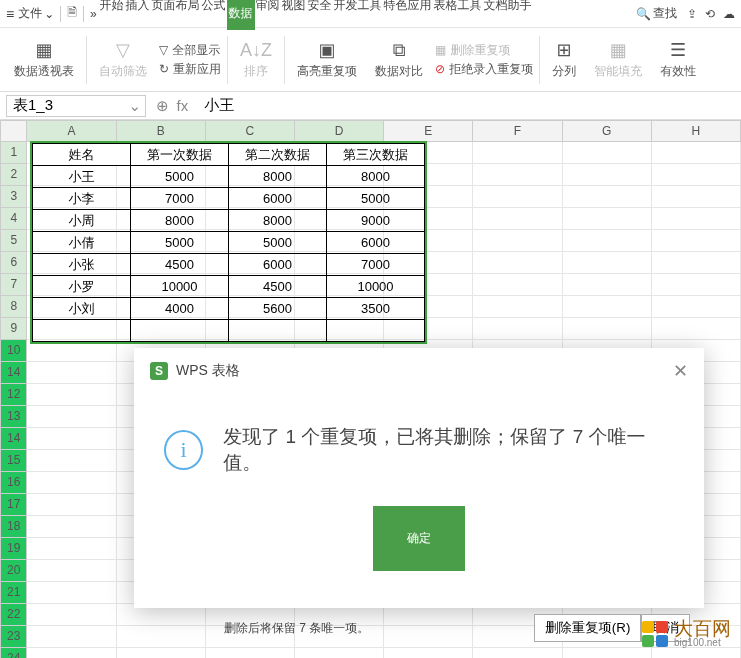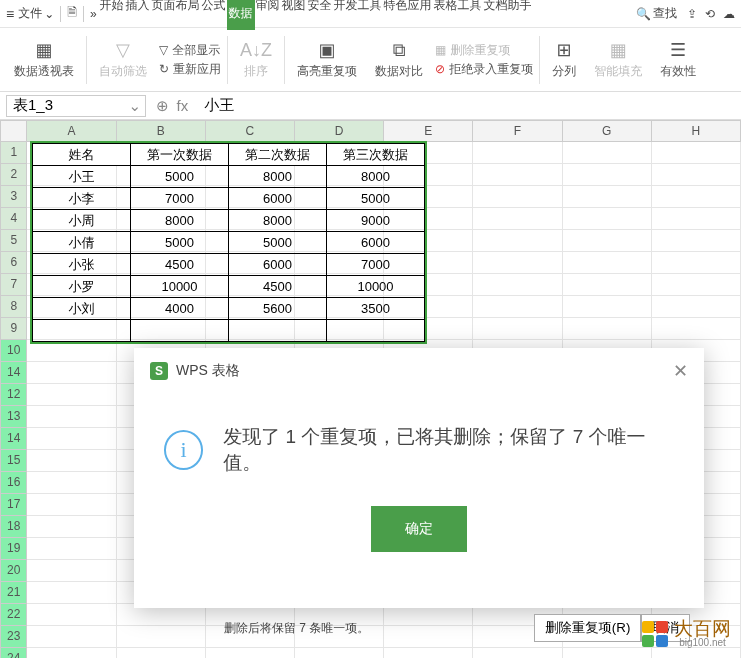--- a/index.html
+++ b/index.html
@@ -30,52 +30,52 @@
 .formula-input { flex: 1; padding: 0 6px; }
 
 .sheet { position: relative; }
 .col-headers { display: flex; height: 22px; }
 .corner { width: 30px; border: 1px solid #ccc; background: #f3f3f3; }
 .col-h { width: 98px; border: 1px solid #ccc; border-left: none; background: #f3f3f3; text-align: center; font-size: 12px; line-height: 20px; color: #555; }
 .col-h.sel { background: #d8ead8; }
 
 .rows { }
 .row { display: flex; height: 22px; }
-.row-h { width: 30px; border: 1px solid #ccc; border-top: none; background: #86efac; text-align: center; font-size: 12px; line-height: 20px; color: #555; }
+.row-h { width: 30px; border: 1px solid #ccc; border-top: none; background: #22c55e; text-align: center; font-size: 12px; line-height: 20px; color: #555; }
 .row-h.sel { background: #d8ead8; }
 .cell { width: 98px; border-right: 1px solid #e5e5e5; border-bottom: 1px solid #e5e5e5; text-align: center; font-size: 13px; line-height: 21px; color: #000; }
 
 .data-table { position: absolute; top: 21px; left: 30px; border: 2px solid #3fa33f; }
 .data-table table { border-collapse: collapse; }
 .data-table td, .data-table th { border: 1px solid #000; width: 98px; height: 22px; text-align: center; font-size: 13px; font-weight: normal; }
 .data-table th { background: #fff; }
 
 .dialog-overlay { position: absolute; top: 348px; left: 134px; width: 570px; height: 260px; background: #fff; box-shadow: 0 4px 24px rgba(0,0,0,0.25); }
 .dialog-title { display: flex; align-items: center; padding: 12px 16px; font-size: 14px; color: #444; }
 .dialog-title .logo { width: 18px; height: 18px; background: #4a9e4a; border-radius: 3px; margin-right: 8px; display: flex; align-items: center; justify-content: center; color: #fff; font-size: 12px; font-weight: bold; }
 .dialog-close { margin-left: auto; font-size: 18px; color: #888; cursor: pointer; }
 .dialog-body { display: flex; align-items: center; padding: 30px 30px 10px; gap: 20px; }
 .dialog-body .info-icon { width: 40px; height: 40px; border: 2px solid #5ab0e8; border-radius: 50%; color: #5ab0e8; display: flex; align-items: center; justify-content: center; font-size: 22px; font-family: serif; }
 .dialog-body .msg { font-size: 19px; color: #444; }
 .dialog-footer { display: flex; justify-content: center; padding: 20px; }
-.dialog-footer .ok-btn { background: #4a9e4a; color: #fff; border: none; padding: 14px 34px; font-size: 14px; cursor: pointer; }
+.dialog-footer .ok-btn { background: #4a9e4a; color: #fff; border: none; padding: 24px 34px; font-size: 12px; cursor: pointer; }
 
 .bottom-strip { position: absolute; top: 614px; left: 134px; width: 570px; display: flex; align-items: center; font-size: 12px; justify-content: flex-end; padding-right: 14px; }
 .bottom-strip .hint { margin-right: auto; margin-left: 90px; color: #444; }
 .bottom-strip .btn-outline { border: 1px solid #aaa; padding: 4px 10px; background: #fff; }
 
 .watermark { position: absolute; right: 10px; bottom: 10px; display: flex; align-items: center; gap: 6px; }
 .watermark .logo-sq { display: grid; grid-template-columns: 12px 12px; grid-template-rows: 12px 12px; gap: 2px; }
 .watermark .logo-sq div:nth-child(1){background:#f5b400;border-radius:2px;}
 .watermark .logo-sq div:nth-child(2){background:#e8432e;border-radius:2px;}
 .watermark .logo-sq div:nth-child(3){background:#4bb14b;border-radius:2px;}
 .watermark .logo-sq div:nth-child(4){background:#2f7fd1;border-radius:2px;}
 .watermark .txt { display: flex; flex-direction: column; line-height: 1; }
 .watermark .txt .main { font-size: 19px; font-weight: normal; color: #a16207; }
-.watermark .txt .sub { font-size: 10px; color: #888; text-align: center; }
+.watermark .txt .sub { font-size: 10px; color: #888; }
 </style>
 </head>
 <body>
 
 <div class="menubar">
   <span class="menu-icon">≡</span>
   <span class="file-btn">
     <span>文件</span>
     <span>⌄</span>
   </span>

